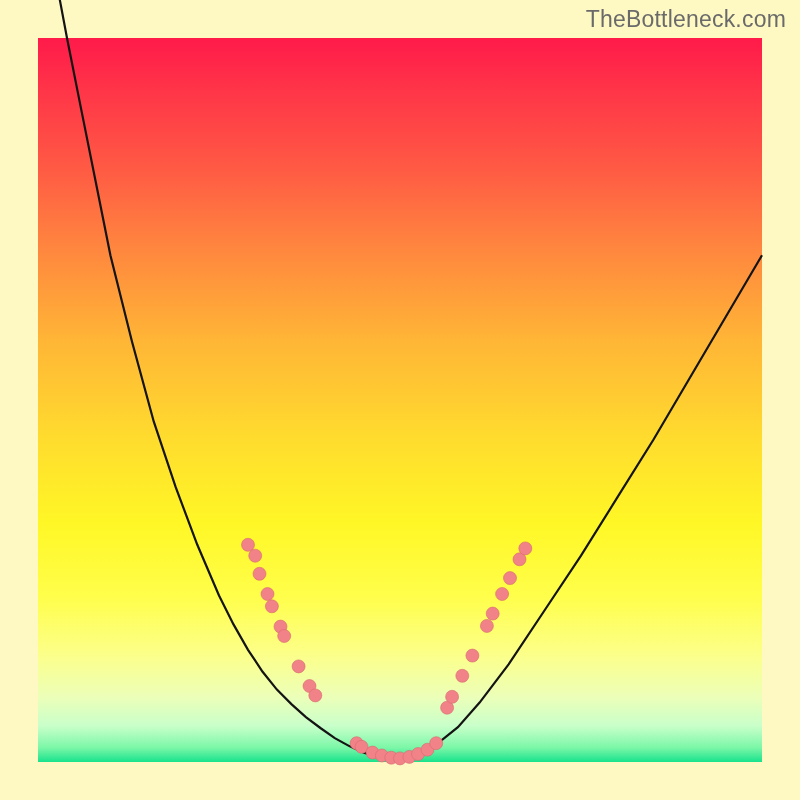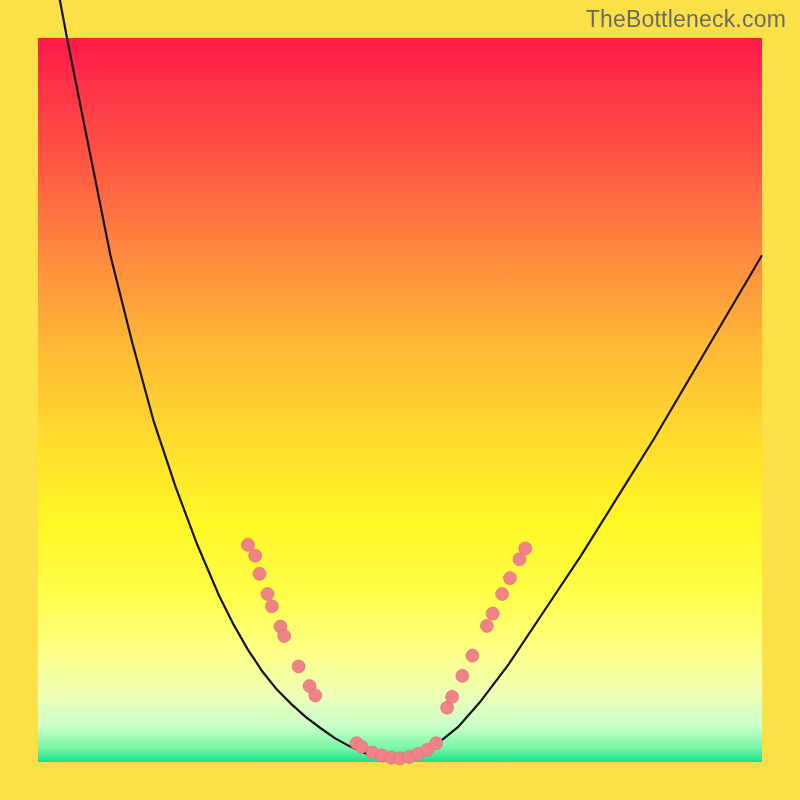--- a/index.html
+++ b/index.html
@@ -10,21 +10,21 @@
     overflow: hidden;
     background: #000;
     font-family: Arial, Helvetica, sans-serif;
   }
   .frame {
     position: absolute;
     top: 0;
     left: 0;
     width: 800px;
     height: 800px;
-    background: #fde047;
+    background: #fef9c3;
   }
   .plot {
     position: absolute;
     top: 38px;
     left: 38px;
     width: 724px;
     height: 724px;
     background: linear-gradient(to bottom,
       #ff1a4a 0%,
       #ff3448 7%,

